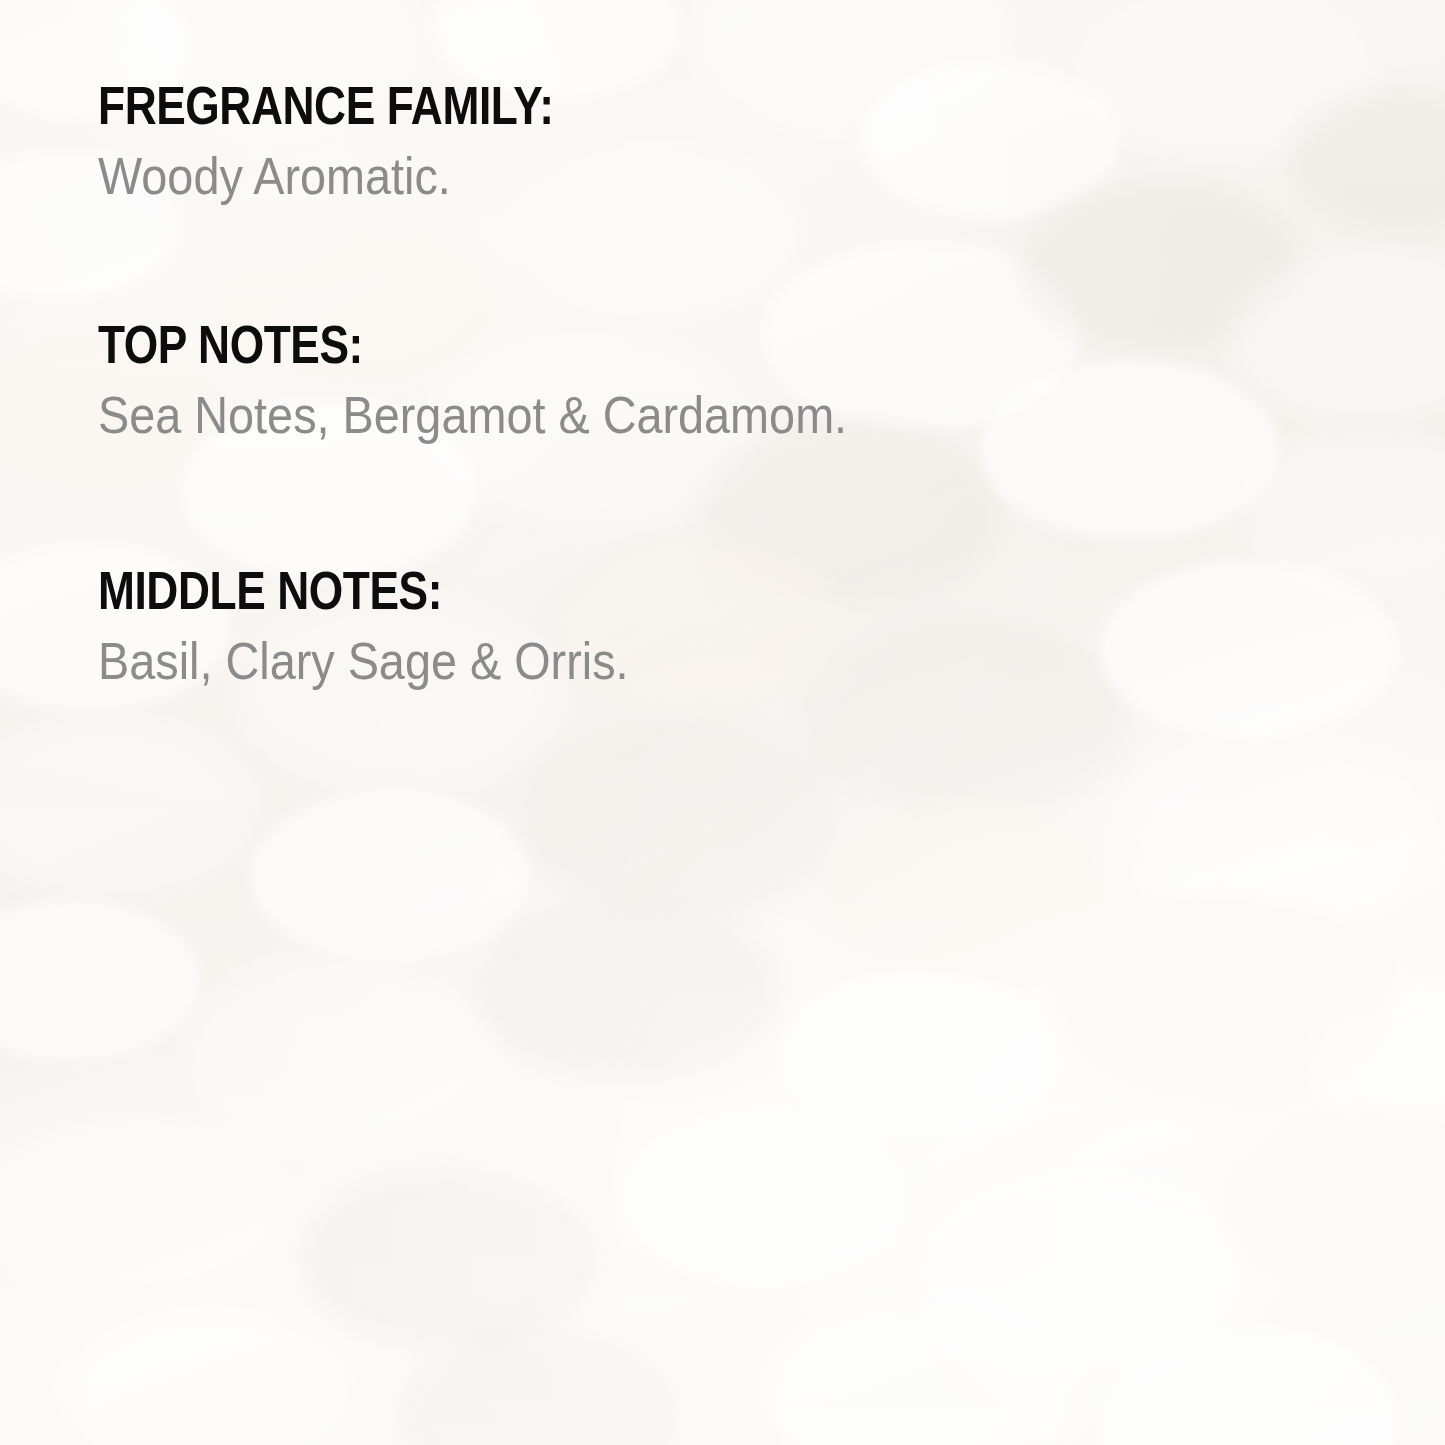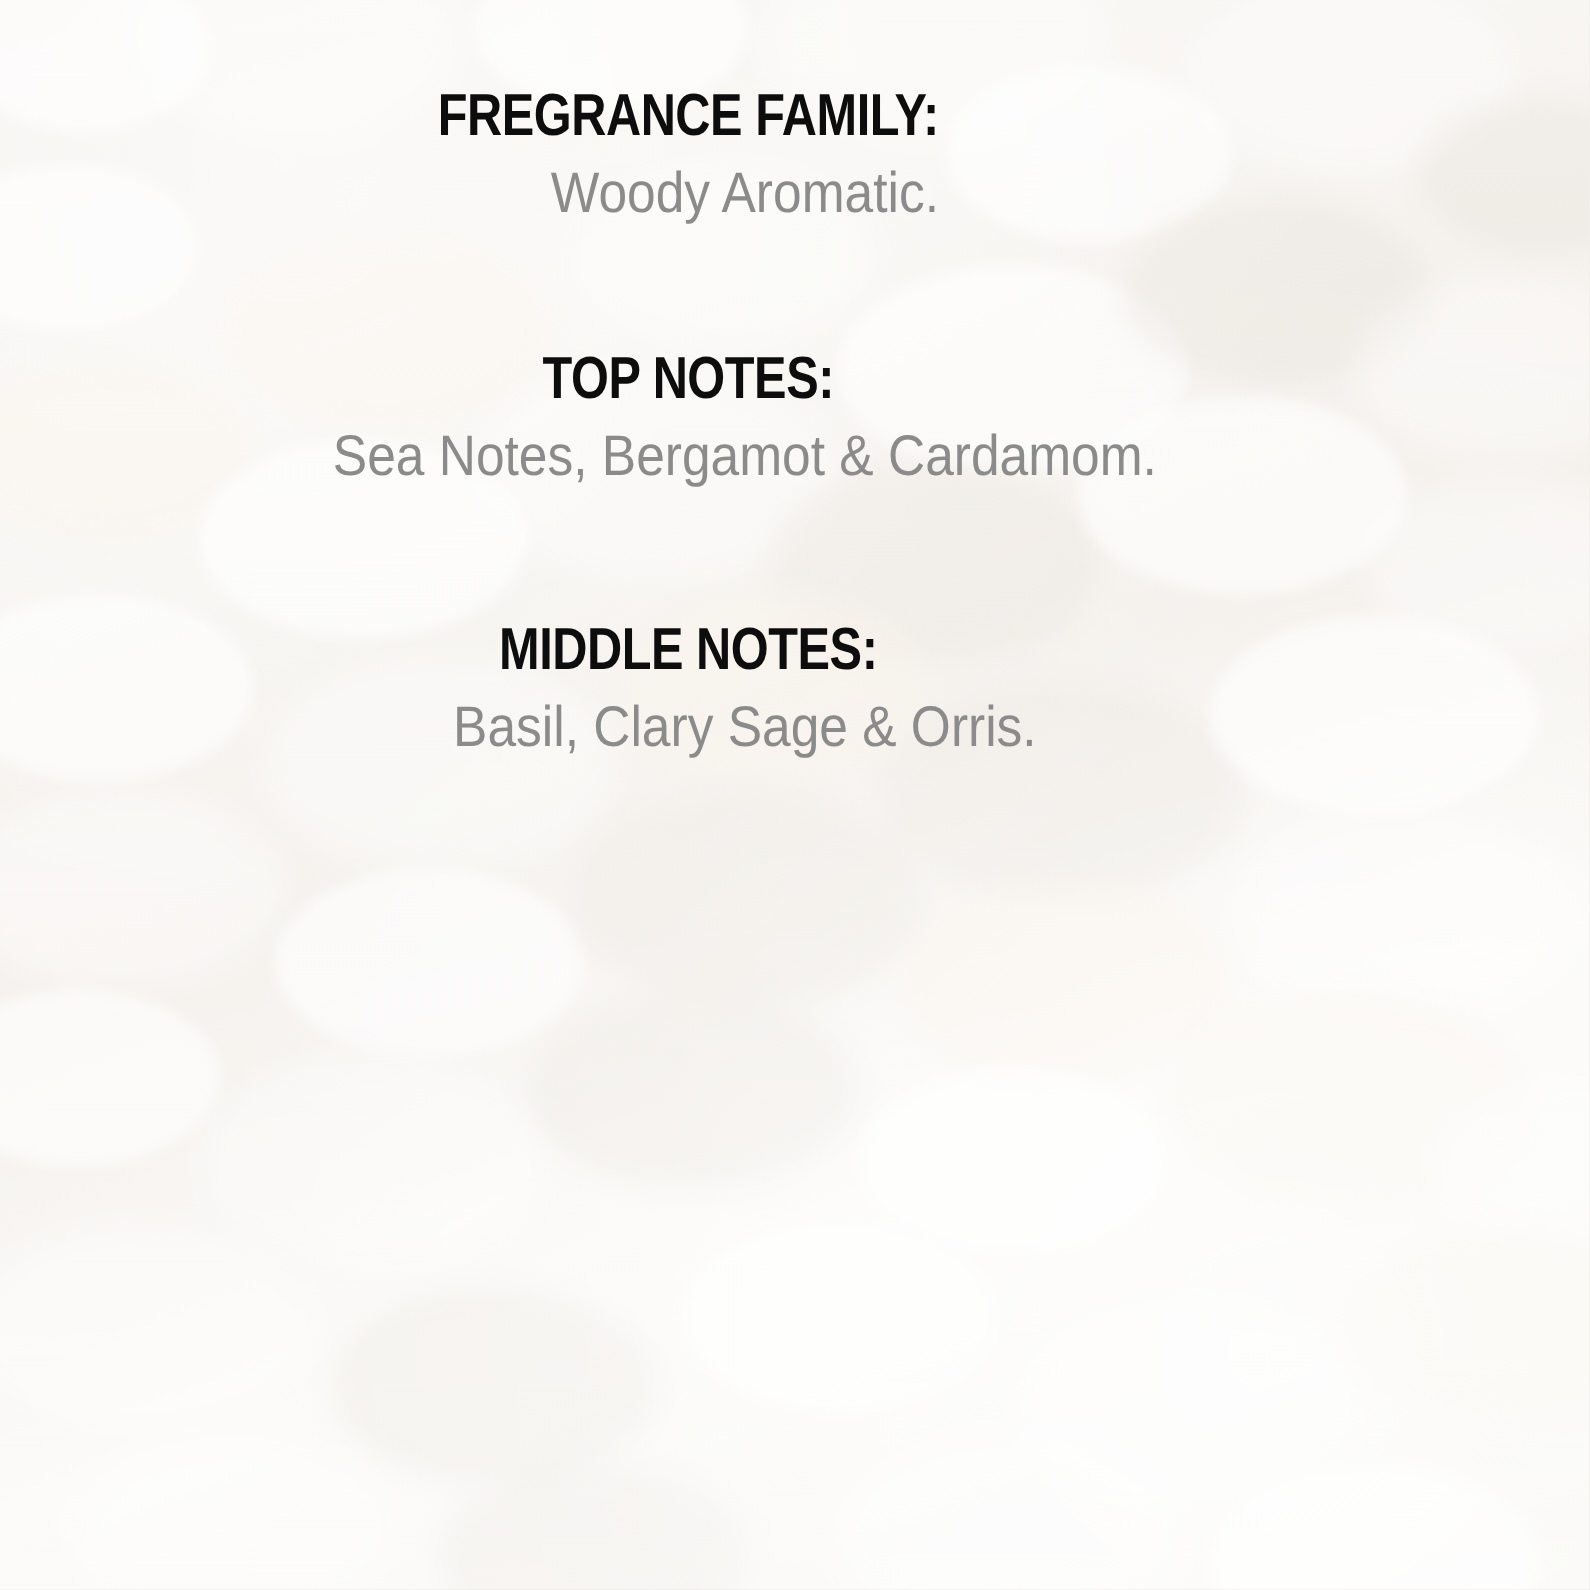--- a/index.html
+++ b/index.html
@@ -58,21 +58,20 @@
       radial-gradient(circle at 80% 85%, rgba(255,255,255,0.65), rgba(255,255,255,0) 60%),
       linear-gradient(to bottom, rgba(255,255,255,0.30), rgba(255,255,255,0.10) 40%, rgba(255,255,255,0.45) 100%);
     pointer-events: none;
   }
 
   .content {
     position: absolute;
     inset: 0;
     padding: 78px 60px 60px 98px;
     box-sizing: border-box;
-    text-align: center;
   }
 
   .block {
     margin-bottom: 84px;
   }
   .block:last-child { margin-bottom: 0; }
 
   .label {
     font-family: "Liberation Sans", sans-serif;
     font-weight: bold;

